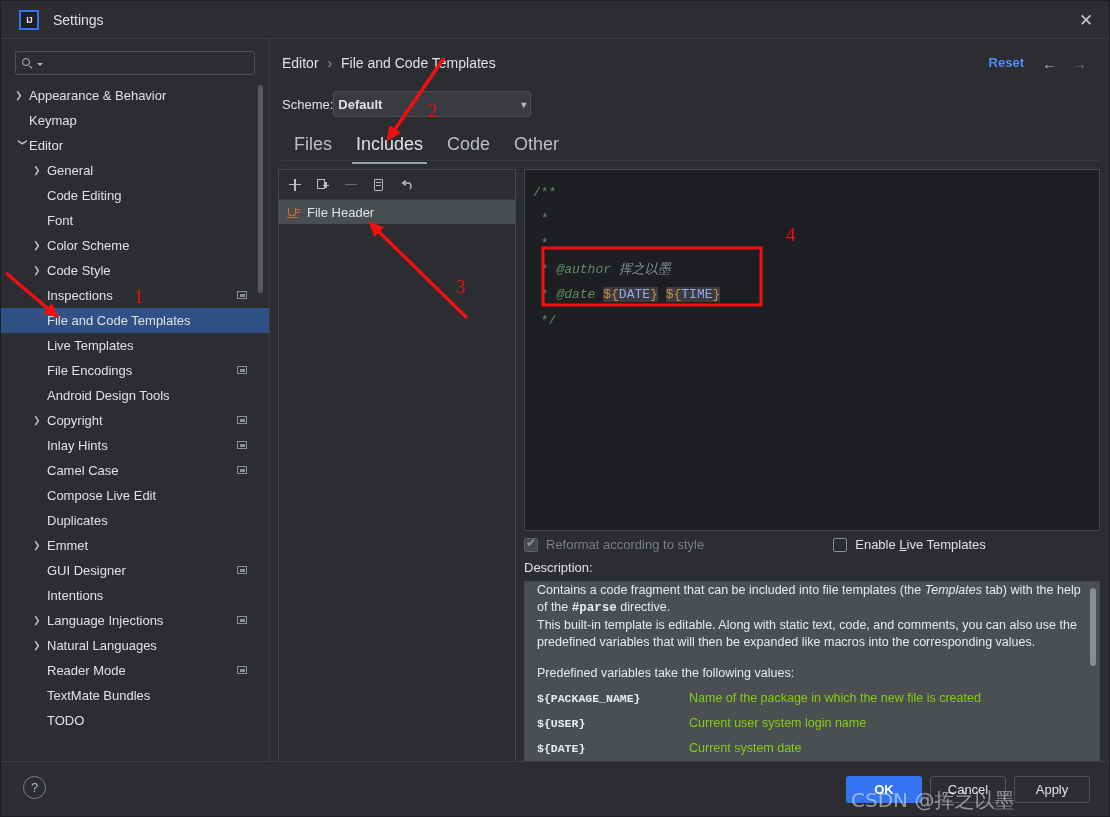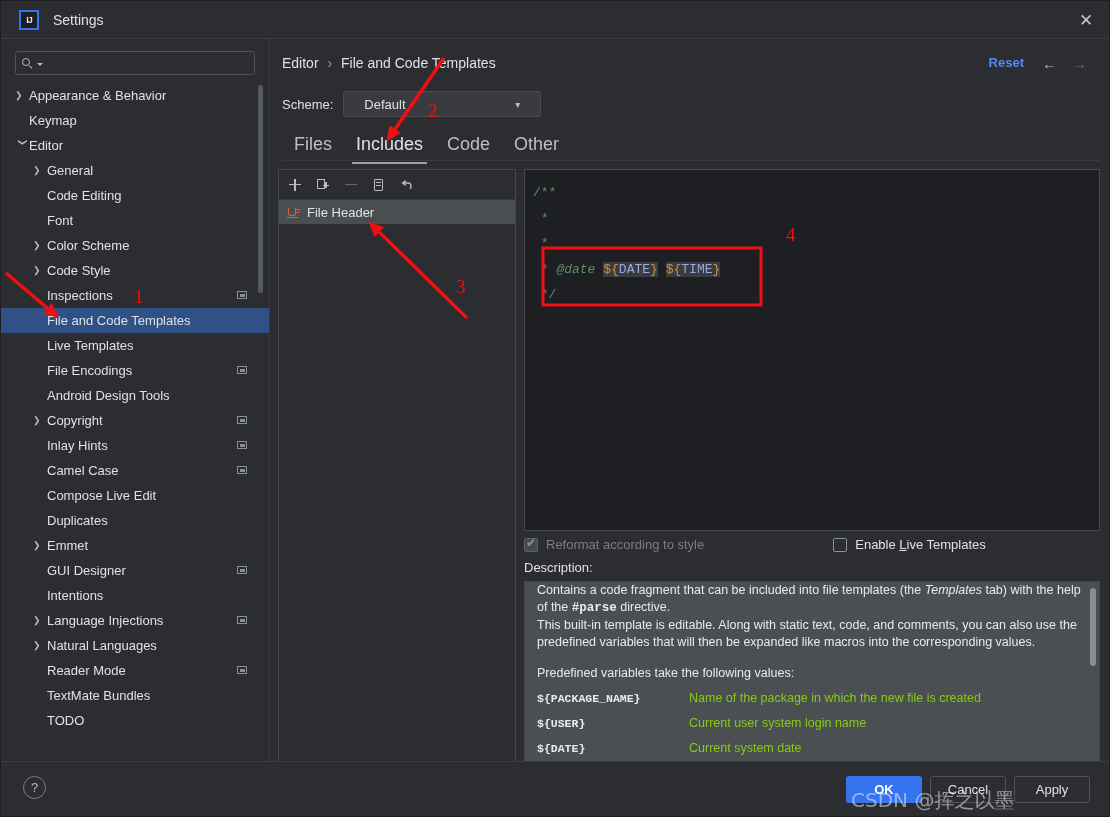--- a/index.html
+++ b/index.html
@@ -124,26 +124,26 @@
     position: absolute; top: 17px; font-size: 15px; color: #9a9da3;
     cursor: pointer; line-height: 1;
   }
   #nav-back { right: 54px; color: #b9bcc2; }
   #nav-fwd  { right: 24px; color: #6b6e74; }
 
   #scheme-row {
     position: absolute; left: 12px; top: 52px;
     display: flex; align-items: center;
   }
-  #scheme-label { color: #dfe1e5; font-size: 13px; margin-right: 10px; }
+  #scheme-label { color: #dfe1e5; font-size: 13px; }
   #scheme-select {
     width: 198px; height: 26px; background: #393b40;
     border: 1px solid #4a4d52; border-radius: 3px;
-    display: flex; align-items: center; padding: 0 20px;
-    color: #dfe1e5; font-size: 13px; font-weight: normal;
+    display: flex; align-items: center; padding: 0 4px;
+    color: #dfe1e5; font-size: 13px; font-weight: bold;
     justify-content: space-between; cursor: pointer;
   }
   #scheme-select .chev { color: #b4b8bf; font-size: 10px; }
 
   #tabs {
     position: absolute; left: 12px; top: 92px; width: 818px; height: 30px;
     border-bottom: 1px solid #393b40; display: flex; align-items: flex-start;
   }
   .tab {
     padding: 3px 12px 8px 12px; font-size: 18px; color: #bcbfc5;
@@ -501,20 +501,21 @@
             </span>
             <span>File Header</span>
           </div>
         </div>
     </div>
 
     <div id="editor-panel">
         <div class="code-line"><span class="cmt">/**</span></div>
         <div class="code-line"><span class="cmt"> *</span></div>
         <div class="code-line"><span class="cmt"> *</span></div>
+        <div class="code-line"><span class="cmt"> * </span><span class="cmt-i">@author</span><span class="cmt"> </span><span class="cmt-txt">挥之以墨</span></div>
         <div class="code-line"><span class="cmt"> * </span><span class="cmt-i">@date</span><span class="cmt"> </span><span class="brace">${</span><span class="varname">DATE</span><span class="brace">}</span><span class="cmt"> </span><span class="brace">${</span><span class="varname">TIME</span><span class="brace">}</span></div>
         <div class="code-line"><span class="cmt"> */</span></div>
       </div>
 
     <div id="chk-row">
       <span class="chk checked-disabled"></span>
       <span class="chk-lbl disabled">Reformat according to style</span>
       <span id="chk2-wrap">
         <span class="chk empty"></span>
         <span class="chk-lbl">

